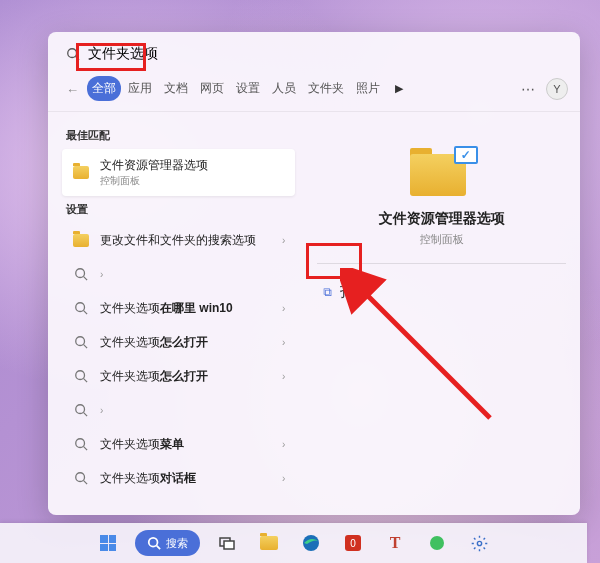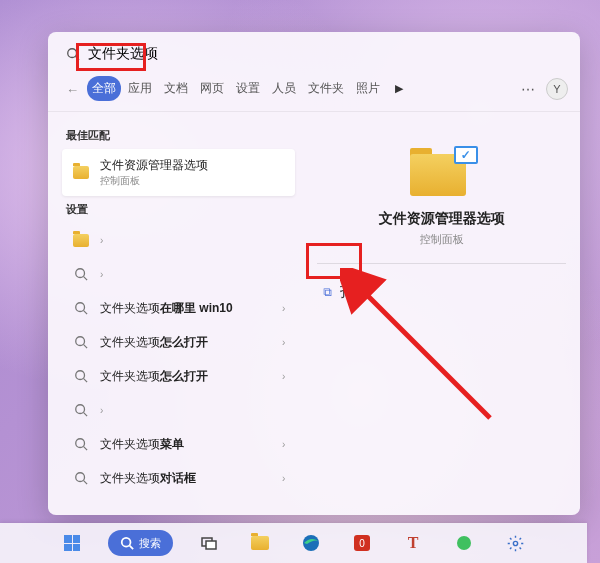--- a/index.html
+++ b/index.html
@@ -35,21 +35,21 @@
 .folder-tab { position: absolute; left: 0; top: 0; width: 22px; height: 10px; background: #e8b030; border-radius: 2px 2px 0 0; }
 .folder-check { position: absolute; right: -4px; top: -2px; width: 24px; height: 18px; background: #fff; border: 2px solid #3a90e8; border-radius: 2px; display: flex; align-items: center; justify-content: center; color: #3a90e8; font-size: 12px; font-weight: bold; }
 .detail-title { text-align: center; font-size: 14px; font-weight: 600; color: #222; margin-top: 10px; }
 .detail-sub { text-align: center; font-size: 11px; color: #888; margin-top: 4px; }
 .detail-divider { border: none; border-top: 1px solid rgba(0,0,0,0.1); margin: 16px 0 10px; }
 .open-row { display: flex; align-items: center; padding: 7px 6px; gap: 8px; cursor: pointer; border-radius: 4px; }
 .open-icon { color: #4a6fd8; font-size: 12px; }
 .open-text { font-size: 16px; color: #333; }
 .red-box-open { position: absolute; left: 306px; top: 243px; width: 56px; height: 36px; border: 3px solid #e62020; pointer-events: none; }
 .red-arrow { position: absolute; left: 340px; top: 268px; pointer-events: none; }
-.taskbar { position: absolute; left: 0; right: 13px; bottom: 0; height: 40px; background: rgba(245, 242, 250, 0.92); display: flex; align-items: center; justify-content: center; gap: 21px; padding: 0 10px; box-shadow: 0 -1px 4px rgba(0,0,0,0.1); }
+.taskbar { position: absolute; left: 0; right: 13px; bottom: 0; height: 40px; background: rgba(245, 242, 250, 0.92); display: flex; align-items: center; justify-content: center; gap: 12px; padding: 0 10px; box-shadow: 0 -1px 4px rgba(0,0,0,0.1); }
 .tb-item { width: 30px; height: 30px; border-radius: 4px; display: flex; align-items: center; justify-content: center; cursor: pointer; font-size: 16px; }
 .tb-search { width: auto; padding: 0 12px; background: #4a6fd8; color: #fff; border-radius: 15px; font-size: 11px; gap: 5px; height: 26px; }
 .win-logo { display: grid; grid-template: 1fr 1fr / 1fr 1fr; gap: 1px; width: 16px; height: 16px; }
 .win-logo span { background: #4a8ae8; }
 .small-search-icon { width: 14px; height: 14px; }
 .folder-icon-sm { width: 16px; height: 13px; background: linear-gradient(#f4d060,#e8b030); border-radius: 2px; position: relative; }
 .folder-icon-sm::before { content: ""; position: absolute; top: -3px; left: 0; width: 7px; height: 3px; background: #e8b030; border-radius: 1px 1px 0 0; }
 </style>
 </head>
 <body>
@@ -92,20 +92,23 @@
           <div class="ri-title">文件资源管理器选项</div>
           <div class="ri-sub">控制面板</div>
         </span>
       </div>
 
       <div class="section-label">设置</div>
       <div class="result-item">
         <span class="ri-icon">
             <span class="folder-icon-sm"></span>
           </span>
+        <span class="ri-text">
+            <div class="ri-title">更改文件和文件夹的搜索选项</div>
+          </span>
         <span class="ri-chevron">›</span>
       </div>
 
       <div id="web-list">
           <div class="result-item">
             <span class="ri-icon">
               <svg class="small-search-icon" viewBox="0 0 16 16" fill="none" stroke="#777" stroke-width="1.5">
                 <circle cx="7" cy="7" r="5"></circle>
                 <line x1="11" y1="11" x2="15" y2="15"></line>
               </svg>

